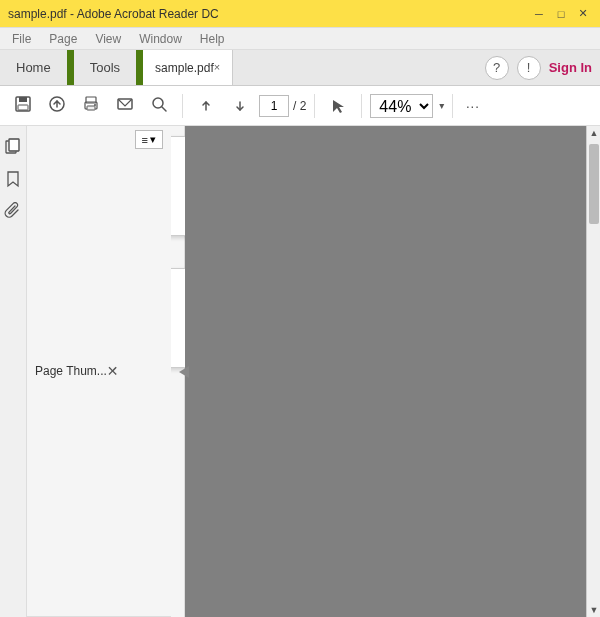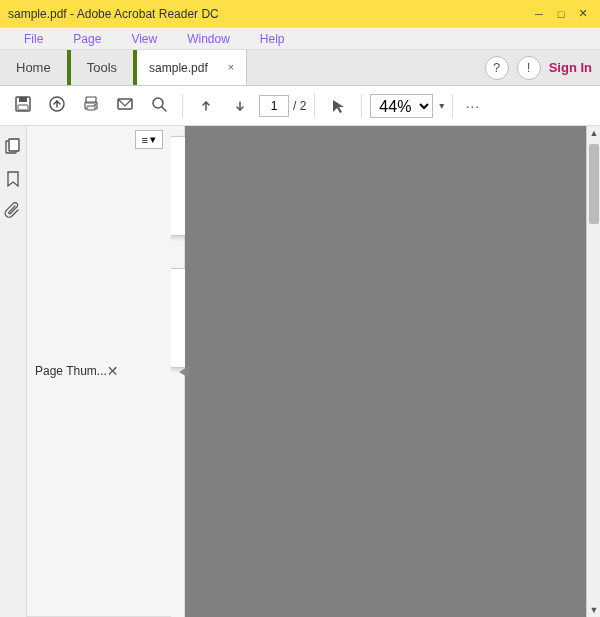--- a/index.html
+++ b/index.html
@@ -30,55 +30,54 @@
       height: 22px;
       display: flex;
       align-items: center;
       padding: 0 4px;
       border-bottom: 1px solid #ddd;
       gap: 2px;
     }
     .menu-item {
       padding: 2px 8px;
       font-size: 12px;
-      color: #8b5cf6;
-      cursor: pointer;
-      margin-left: 12px;
+      color: #737373;
+      cursor: pointer;
     }
 
     
     .tab-bar {
       background: #e8e8e8;
       height: 36px;
       display: flex;
       align-items: stretch;
       border-bottom: 1px solid #ccc;
     }
     .nav-tabs {
       display: flex;
       align-items: center;
     }
     .nav-tab {
       padding: 6px 16px;
       font-size: 13px;
       color: #444;
       cursor: pointer;
-      border-right: 4px solid #4d7c0f;
+      border-right: 7px solid #4d7c0f;
       height: 100%;
       display: flex;
       align-items: center;
     }
     .nav-tab.home { background: #e8e8e8; }
     .nav-tab.tools { background: #e8e8e8; }
     .doc-tab {
       background: white;
       padding: 6px 12px;
       display: flex;
       align-items: center;
-      gap: 20px;
+      gap: 0;
       font-size: 12px;
       color: #333;
       border-right: 1px solid #ccc;
       cursor: pointer;
     }
     .doc-tab .close-btn {
       font-size: 11px;
       color: #666;
       cursor: pointer;
       line-height: 1;

